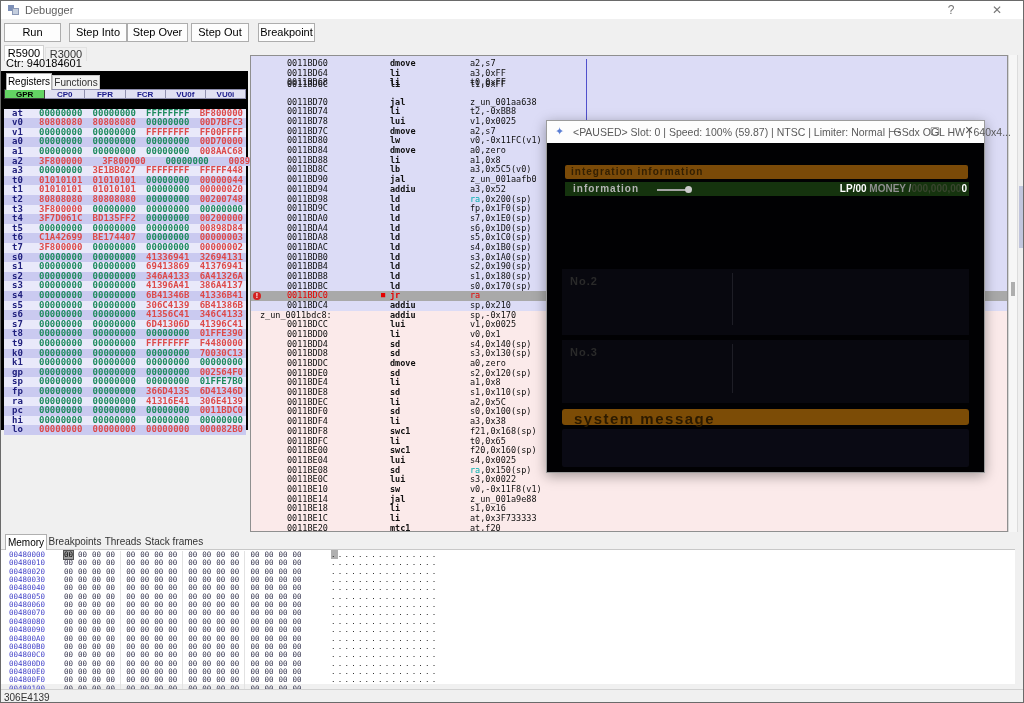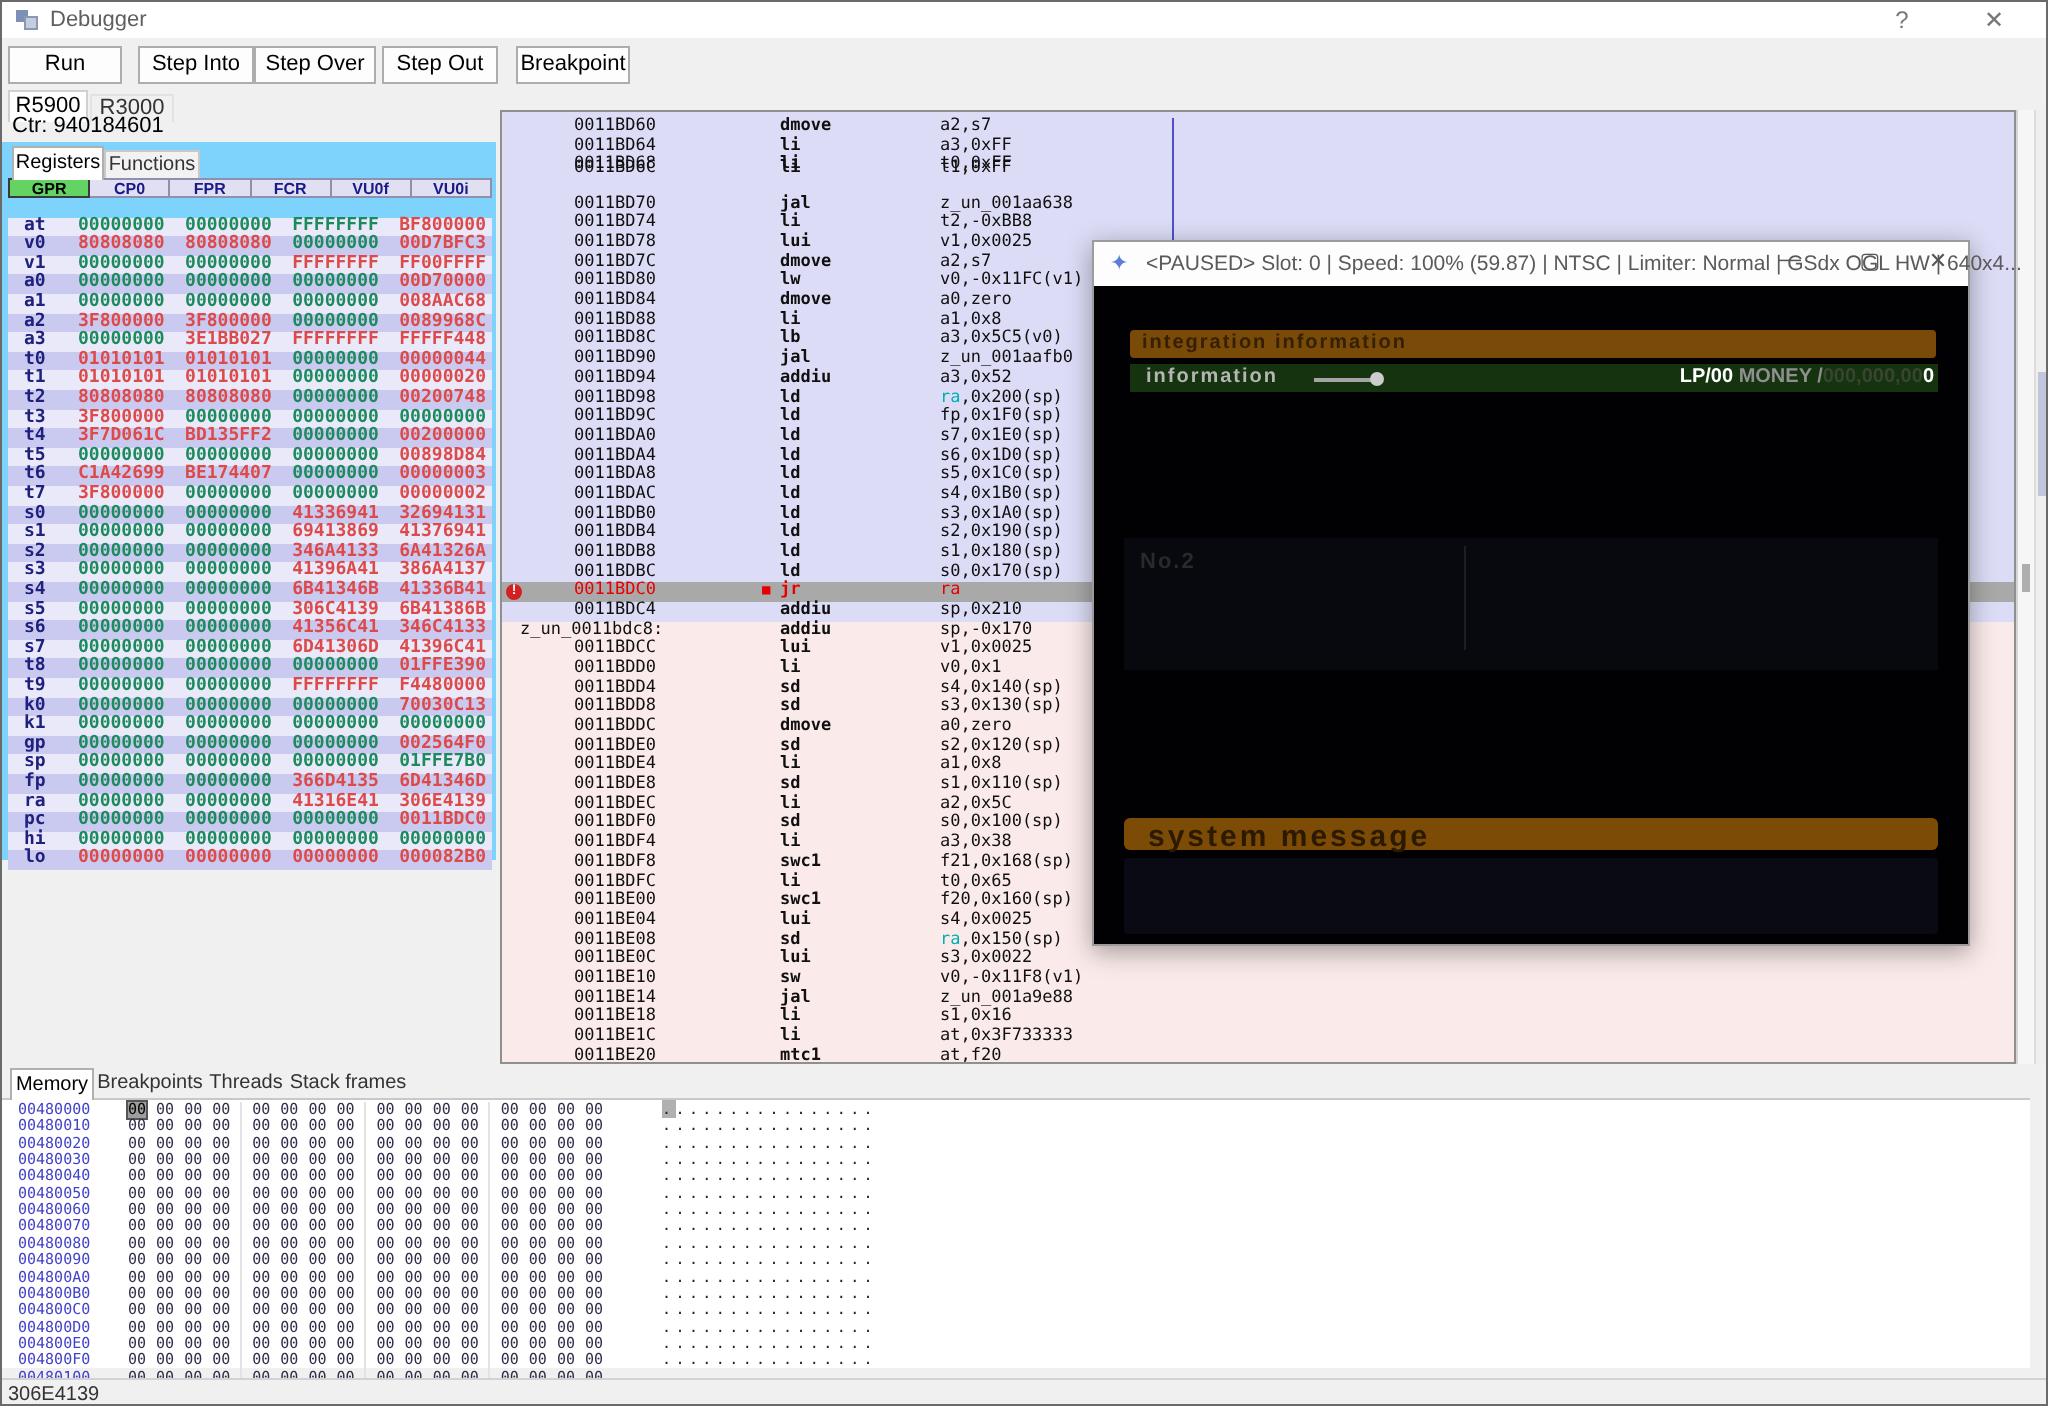--- a/index.html
+++ b/index.html
@@ -15,21 +15,21 @@
   #helpbtn{left:938px;} #closebtn{left:984px;}
   
   .toolbtn{position:absolute;top:22px;height:19px;background:#fdfdfd;border:1px solid #adadad;
            box-sizing:border-box;font-size:11px;color:#000;text-align:center;line-height:17px;}
   
   .cputab{position:absolute;font-size:11px;text-align:center;box-sizing:border-box;}
   #tab-r5900{left:3px;top:44px;width:40px;height:16px;background:#fff;border:1px solid #d0d0d0;border-bottom:none;line-height:15px;color:#000;}
   #tab-r3000{left:44px;top:46px;width:42px;height:14px;background:#f0f0f0;border:1px solid #e2e2e2;border-bottom:none;line-height:13px;color:#333;}
   #ctrline{position:absolute;left:5px;top:56px;font-size:11px;color:#000;}
   
-  #leftpane{position:absolute;left:0;top:70px;width:247px;height:359px;background:#7dd3fc;}
+  #leftpane{position:absolute;left:0;top:70px;width:247px;height:359px;background:#000000;}
   .regtab{position:absolute;font-size:10px;text-align:center;box-sizing:border-box;}
   #tab-registers{left:5px;top:2px;width:46px;height:17px;background:#fff;border:1px solid #b0b0b0;border-bottom:none;line-height:16px;color:#000;z-index:2;}
   #tab-functions{left:51px;top:4px;width:48px;height:15px;background:#f2f2f2;border:1px solid #c8c8c8;border-bottom:none;line-height:14px;color:#333;}
   #reghdr{position:absolute;left:3px;top:18px;width:242px;height:10px;display:flex;}
   .reghcell{flex:1;font-size:8px;font-weight:bold;text-align:center;line-height:10px;color:#1a1a8a;
             background:#e0e0f2;border:1px solid #8f8fae;border-left:none;box-sizing:border-box;}
   .reghcell.sel{background:#63d463;color:#000;border:1px solid #3a3a3a;}
   #regrows{position:absolute;left:3px;top:28px;width:242px;}
   .regrow{position:absolute;left:0;width:242px;height:9.6px;line-height:9.6px;
           font-family:"DejaVu Sans Mono",monospace;font-size:9px;font-weight:bold;}
@@ -193,21 +193,21 @@
         </div>
         <div class="regrow alt1" style="top: 48px;">
           <span class="rn">a1</span>
           <span class="rv">
             <span class="w g">00000000</span>
             <span class="w g">00000000</span>
             <span class="w g">00000000</span>
             <span class="w r">008AAC68</span>
           </span>
         </div>
-        <div class="regrow alt0" style="top: 57.6px;">
+        <div class="regrow alt0" style="top: 57.6px; padding-left: 29px;">
           <span class="rn">a2</span>
           <span class="rv">
             <span class="w r">3F800000</span>
             <span class="w r">3F800000</span>
             <span class="w g">00000000</span>
             <span class="w r">0089968C</span>
           </span>
         </div>
         <div class="regrow alt1" style="top: 67.2px;">
           <span class="rn">a3</span>
@@ -1262,20 +1262,24 @@
       <div id="infobar">
         <span id="infolabel">information</span>
         <span id="infoline"></span>
         <span id="infoknob"></span>
         <span id="lpmoney"><span class="wt">LP/</span><span class="wt">00</span><span class="gy"> MONEY /</span><span class="dk">000,000,00</span><span class="wt">0</span></span>
       </div>
       <div class="gsection" style="top:126px;height:66px;">
         <span class="slabel">No.2</span>
           <span class="sdiv"></span>
       </div>
+      <div class="gsection" style="top:197px;height:63px;">
+        <span class="slabel">No.3</span>
+          <span class="sdiv"></span>
+      </div>
       <div id="sysbar">
         <span>system message</span>
       </div>
       <div id="gbottom"></div>
     </div>
   </div>
 
 </div>
 
 </body></html>

